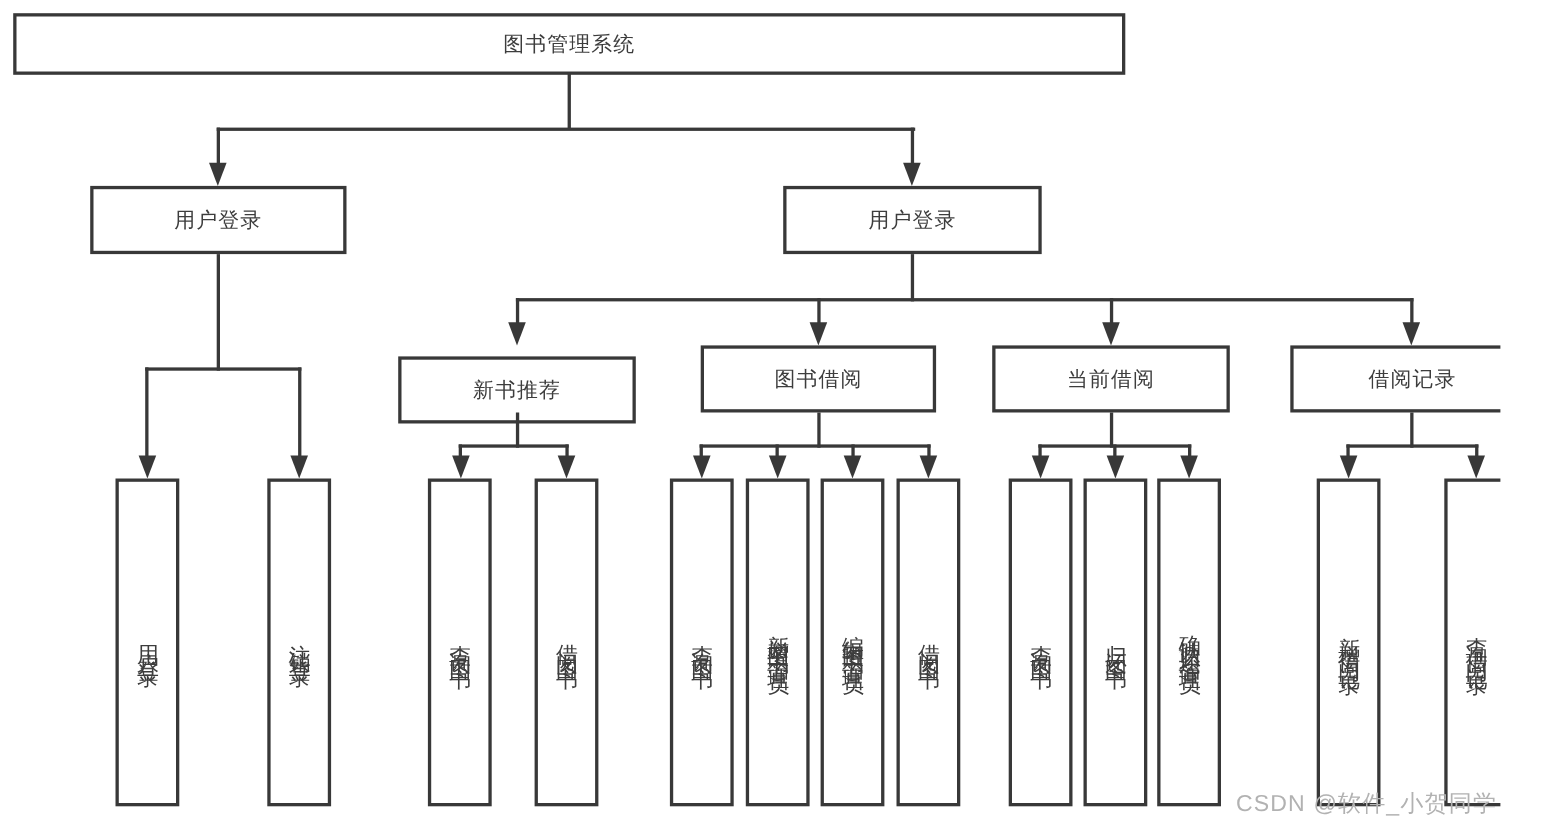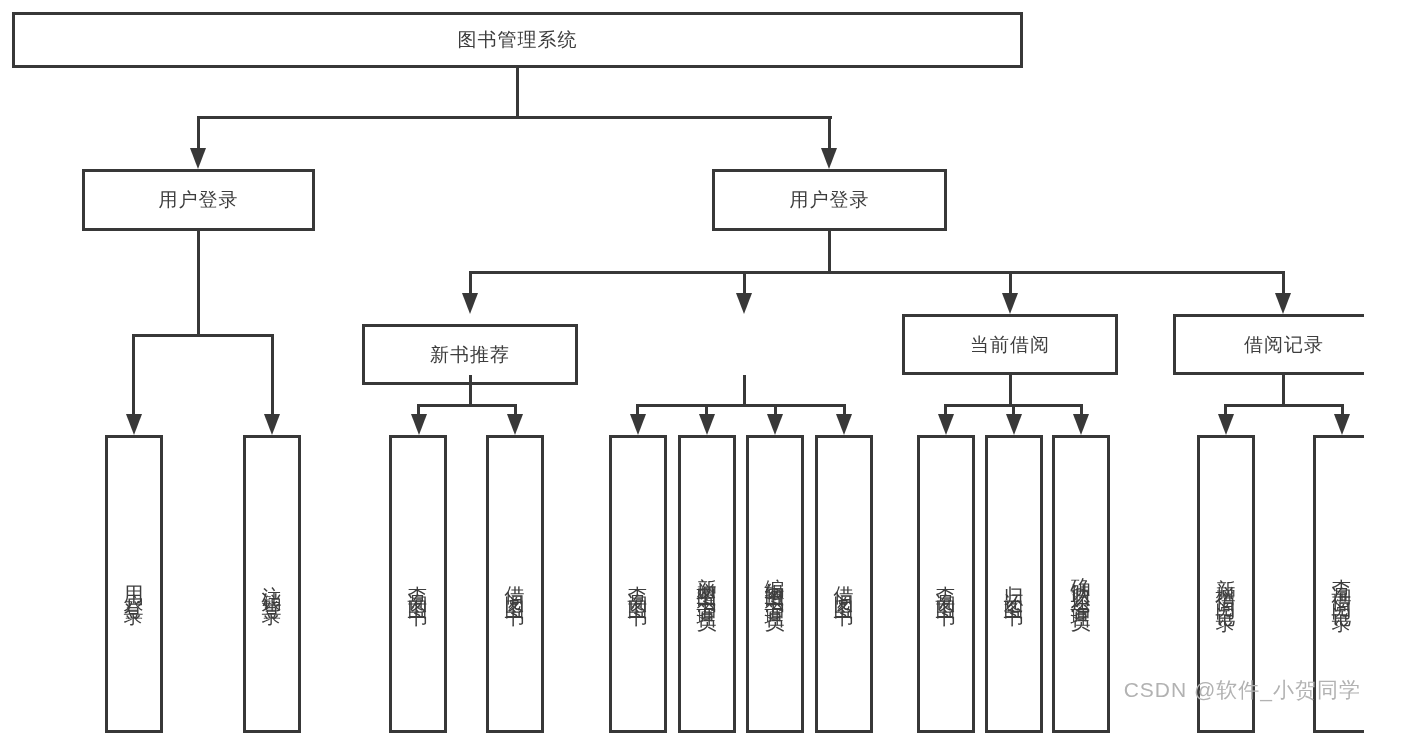--- a/index.html
+++ b/index.html
@@ -40,21 +40,21 @@
   .hline{height:3px;}
   .arrow{
     position:absolute;
     width:0;height:0;
     border-left:8px solid transparent;
     border-right:8px solid transparent;
     border-top:21px solid #383838;
   }
   .watermark{
     position:absolute;
-    top:676px;right:3px;
+    top:716px;right:3px;
     font-size:21px;
     color:#b2b2b2;
     letter-spacing:1px;
     z-index:5;
   }
 </style>
 </head>
 <body>
 
 <div id="stage">
@@ -90,20 +90,23 @@
   <div class="arrow" style="left:462px;top:293px;"></div>
   <div class="vline" style="left:743px;top:271px;height:24px;"></div>
   <div class="arrow" style="left:736px;top:293px;"></div>
   <div class="vline" style="left:1009px;top:271px;height:24px;"></div>
   <div class="arrow" style="left:1002px;top:293px;"></div>
   <div class="vline" style="left:1282px;top:271px;height:24px;"></div>
   <div class="arrow" style="left:1275px;top:293px;"></div>
 
   <div class="node" style="left:362px;top:324px;width:216px;height:61px;">
     <span>新书推荐</span>
+  </div>
+  <div class="node" style="left:637px;top:314px;width:214px;height:61px;">
+    <span>图书借阅</span>
   </div>
   <div class="node" style="left:1173px;top:314px;width:222px;height:61px;">
     <span>借阅记录</span>
   </div>
   <div class="node" style="left:902px;top:314px;width:216px;height:61px;">
     <span>当前借阅</span>
   </div>
 
   <div class="vline" style="left:469px;top:375px;height:32px;"></div>
   <div class="hline" style="left:417px;top:404px;width:100px;"></div>

